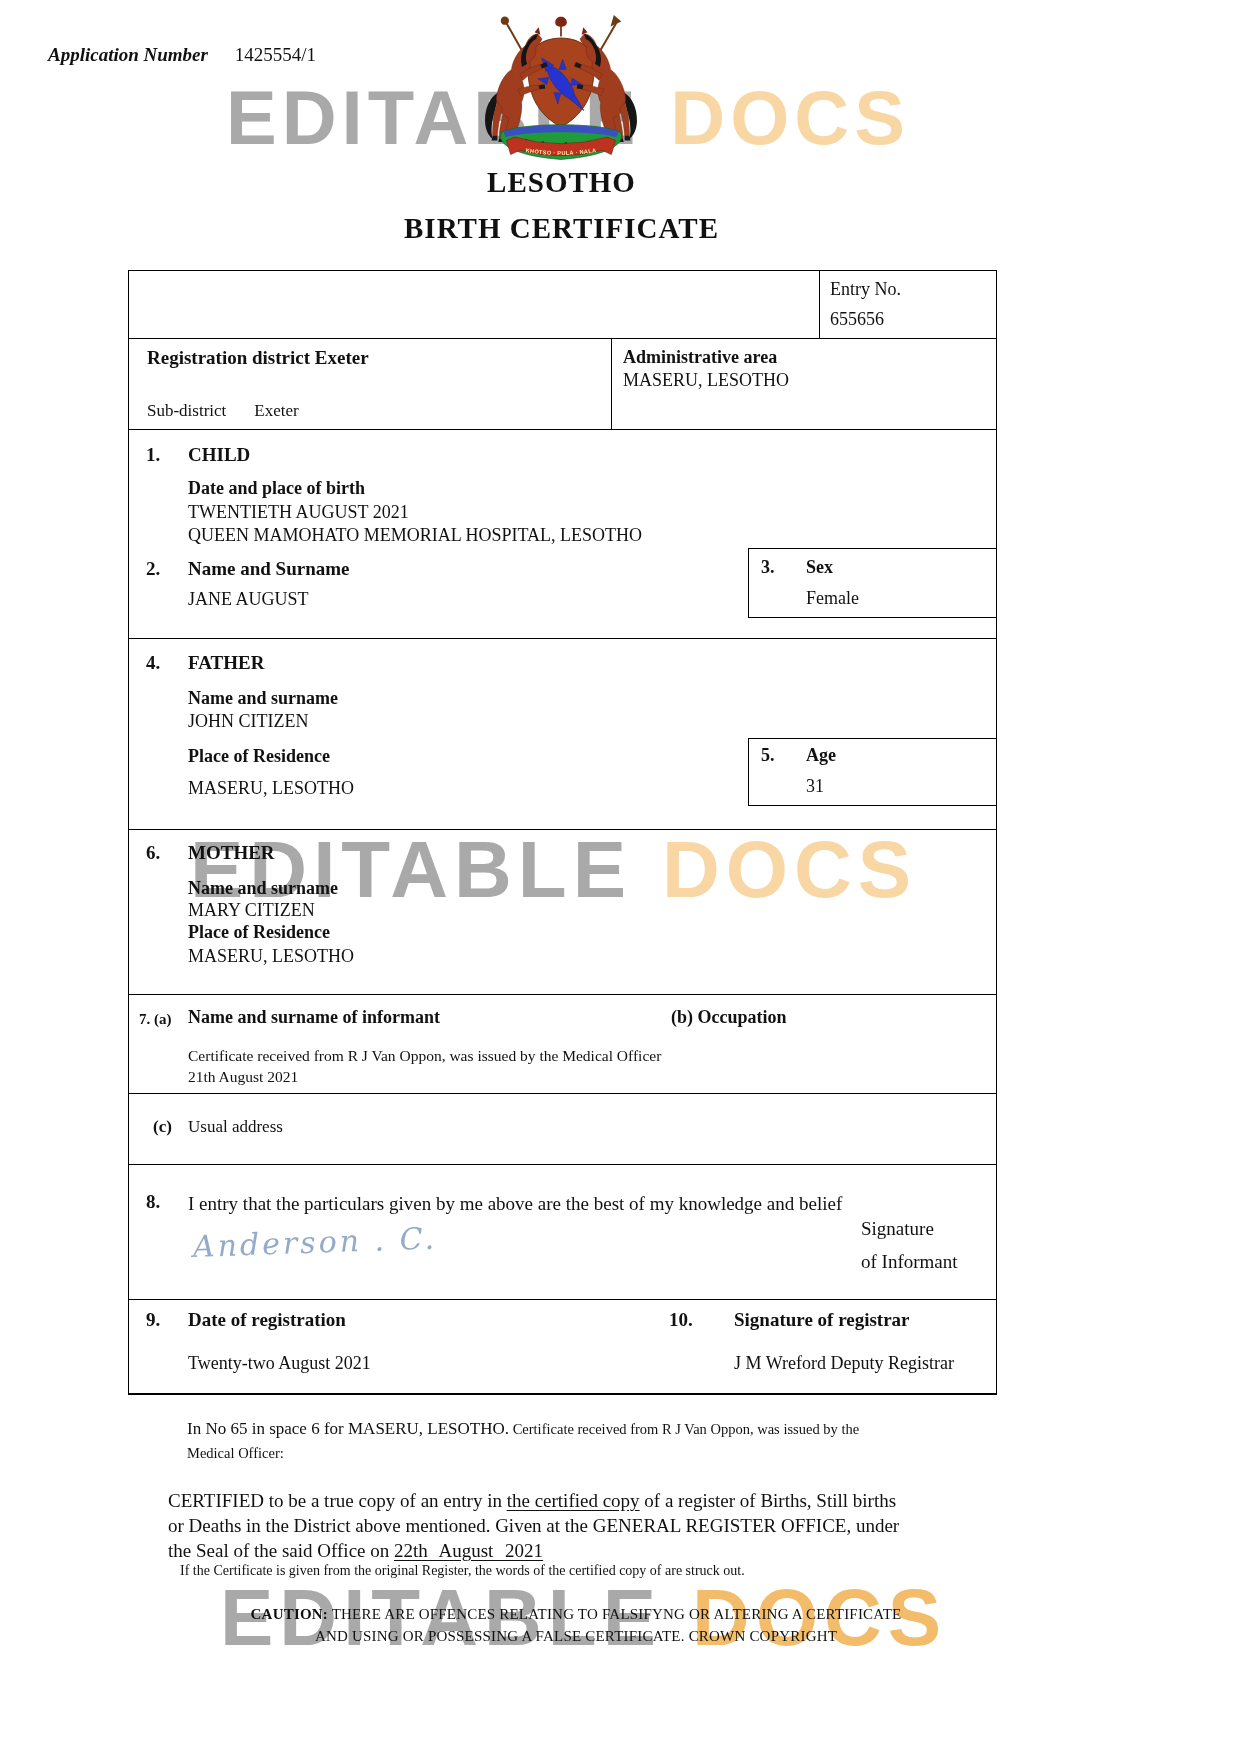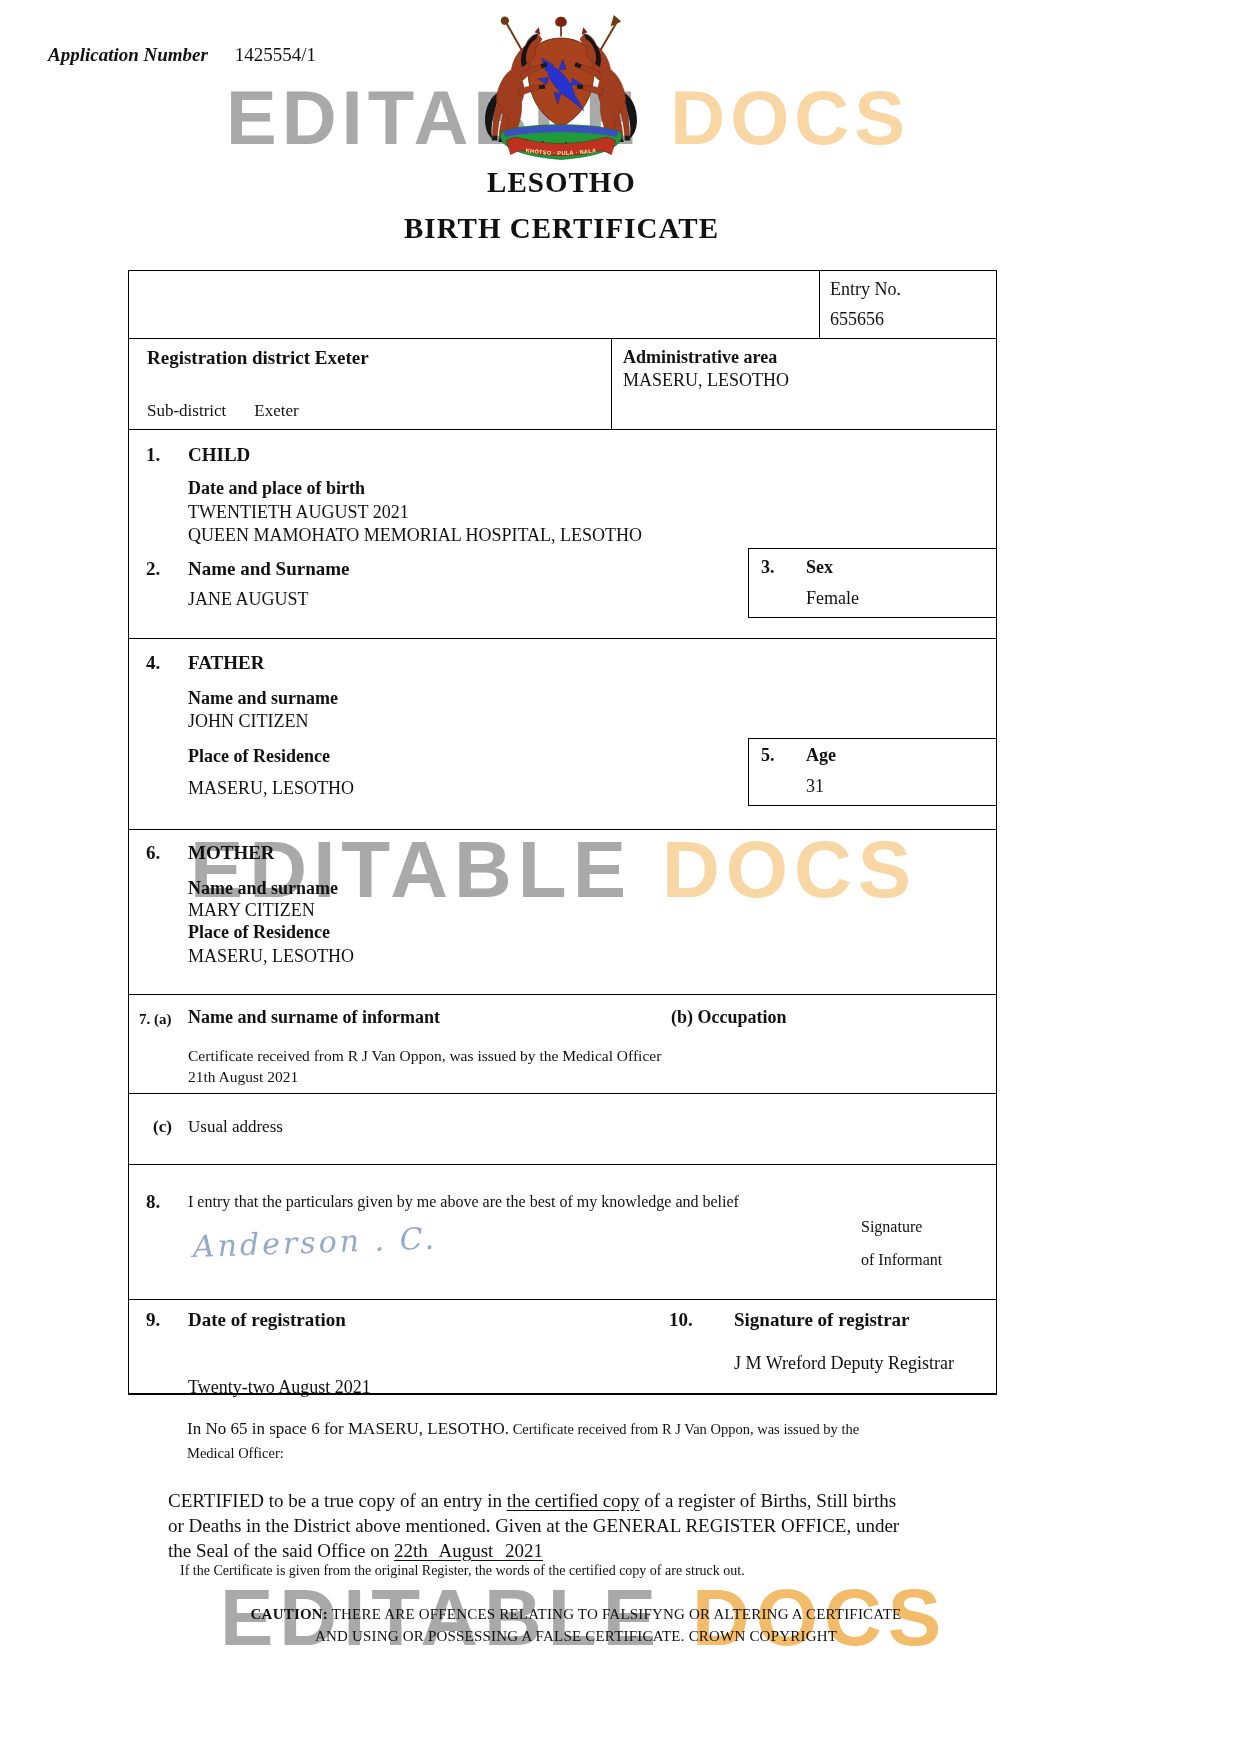--- a/index.html
+++ b/index.html
@@ -27,21 +27,21 @@
   
   .cert{position:absolute;left:128px;top:270px;width:867px;height:1122px;
         border:1px solid #000;border-bottom:2px solid #000;z-index:1;}
   .abs{position:absolute;}
   .hline{position:absolute;left:0;width:100%;border-top:1px solid #000;height:0;}
   .vline{position:absolute;border-left:1px solid #000;width:0;}
   .b{font-weight:bold;}
   .t18{font-size:18px;}
   .t19{font-size:19px;}
   .t17{font-size:17px;}
-  .t16{font-size:16px;}
+  .t16{font-size:19px;}
   .t15{font-size:15.5px;}
   .entrybox{position:absolute;left:690px;top:0;width:176px;height:67px;border-left:1px solid #000;}
   .sidebox{position:absolute;right:0;width:247px;border:1px solid #000;border-right:none;background:transparent;}
   .sig{font-family:"DejaVu Serif", serif;font-style:italic;font-size:30px;letter-spacing:3px;
        color:#93abc9;transform:rotate(-2deg);transform-origin:left center;}
   .subval{margin-left:28px;}
   
   .foot{position:absolute;z-index:1;}
   .u{text-decoration:underline;text-underline-offset:3px;}
   .dateu{word-spacing:7px;}
@@ -225,21 +225,21 @@
     <div class="abs t17" style="left:59px;top:846px">Usual address</div>
 
     <div class="abs t19 b" style="left:17px;top:920px">8.</div>
     <div class="abs t16" style="left:59px;top:922px">I entry that the particulars given by me above are the best of my knowledge and belief</div>
     <div class="abs t16" style="left:732px;top:947px">Signature</div>
     <div class="abs sig" style="left:64px;top:958px">Anderson . C.</div>
     <div class="abs t16" style="left:732px;top:980px">of Informant</div>
 
     <div class="abs t19 b" style="left:17px;top:1038px">9.</div>
     <div class="abs t19 b" style="left:59px;top:1038px">Date of registration</div>
-    <div class="abs t18" style="left:59px;top:1106px">Twenty-two August 2021</div>
+    <div class="abs t18" style="left:59px;top:1082px">Twenty-two August 2021</div>
     <div class="abs t19 b" style="left:540px;top:1038px">10.</div>
     <div class="abs t19 b" style="left:605px;top:1038px">Signature of registrar</div>
     <div class="abs t18" style="left:605px;top:1082px">J M Wreford Deputy Registrar</div>
   </div>
 
   <div class="foot" style="left:187px;top:1417px;width:780px;font-size:17px;line-height:23px">
     <span>In No 65 in space 6 for MASERU, LESOTHO.</span><span style="font-size:14.5px">  Certificate received from R J Van Oppon, was issued by the</span>
     <br><span style="font-size:14.5px">Medical Officer:</span>
   </div>
 

